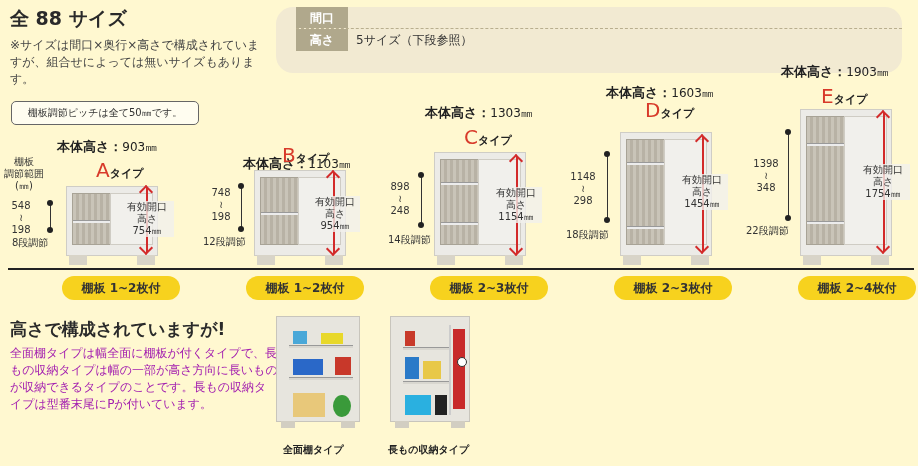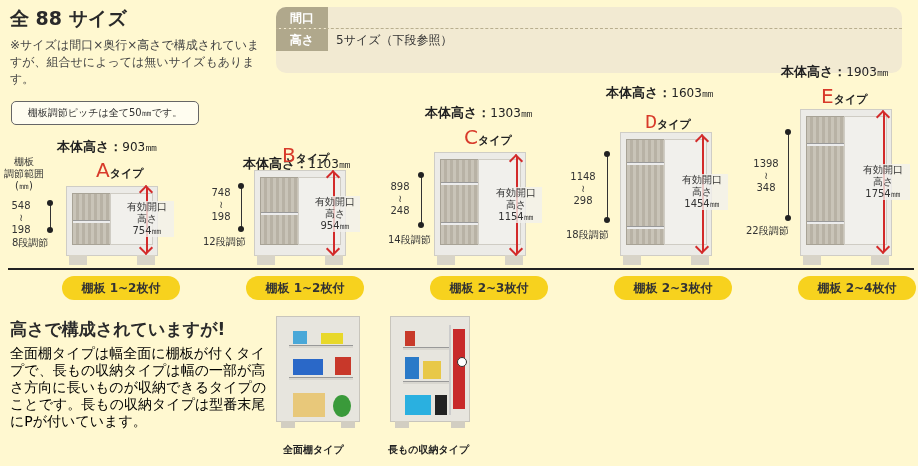--- a/index.html
+++ b/index.html
@@ -17,21 +17,21 @@
   .note {
     left: 10px; top: 37px; width: 255px; font-size: 12px; line-height: 17px; color: #444;
   }
   .pitch {
     left: 11px; top: 101px; width: 188px; height: 24px;
     border: 1px solid #666; border-radius: 5px; background: #fffdf0;
     font-size: 10px; text-align: center; line-height: 22px; color: #333;
   }
   .spec {
     left: 276px; top: 7px; width: 626px; height: 66px;
-    background: #f2ead2; border-radius: 10px; overflow: hidden;
+    background: #f2ead2; border-radius: 17px; overflow: hidden; padding-left: 20px;
   }
   .spec-row { display: flex; height: 22px; border-bottom: 1px dashed #b8ae8e; }
   .spec-row:last-child { border-bottom: none; }
   .spec-key {
     width: 52px; background: #b0a88c; color: #fff; font-size: 12px; font-weight: bold;
     text-align: center; line-height: 22px;
   }
   .spec-val { padding-left: 8px; font-size: 12px; line-height: 22px; color: #333; }
 
   .floor { left: 8px; top: 268px; width: 906px; height: 2px; background: #222; }
@@ -74,21 +74,21 @@
   .bracket::before { top: -3px; }
   .bracket::after { bottom: -3px; }
   .steps { font-size: 10px; color: #333; white-space: nowrap; }
 
   .pill {
     height: 24px; border-radius: 12px; background: #f7d21e;
     font-size: 12px; font-weight: bold; text-align: center; line-height: 24px; color: #333;
   }
 
   .sec-title { left: 10px; top: 318px; font-size: 17px; font-weight: bold; color: #2a2a2a; }
-  .sec-body { left: 10px; top: 345px; width: 268px; font-size: 14px; line-height: 17px; color: #000000; }
+  .sec-body { left: 10px; top: 345px; width: 268px; font-size: 12px; line-height: 17px; color: #a21caf; }
 
   .photo { background: #e7e5de; border: 1px solid #c8c5bc; }
   .photo .p-shelf { position: absolute; height: 3px; background: #d9d7d0; border-top: 1px solid #999; }
   .photo .leg { position: absolute; bottom: -7px; width: 14px; height: 7px; background: #d2cec2; }
   .cap { font-size: 10px; font-weight: bold; color: #222; white-space: nowrap; }
   .blk { position: absolute; }
 </style>
 </head>
 <body>
 
@@ -198,21 +198,21 @@
   <div>≀</div>
   <div>248</div>
 </div>
 <div class="abs bracket" style="left:421px;top:175px;height:50px;"></div>
 <div class="abs steps" style="left:388px;top:233px;">14段調節</div>
 <div class="abs pill" style="left:430px;top:276px;width:118px;">棚板 2~3枚付</div>
 
 <div class="abs hgt" style="left:606px;top:84px;">
   <span>本体高さ：</span><span class="num">1603㎜</span>
 </div>
-<div class="abs typ" style="left:645px;top:111px;font-family:Liberation Mono, monospace;">
+<div class="abs typ" style="left:645px;top:98px;">
   <span class="letter">D</span><span>タイプ</span>
 </div>
 <div class="abs shed" style="left:620px;top:132px;width:92px;height:124px;">
   <div class="inner">
     <div class="shelf" style="top:22px;"></div>
     <div class="shelf" style="top:86px;"></div>
   </div>
   <div class="door"></div>
   <div class="leg" style="left:2px;"></div>
   <div class="leg" style="right:2px;"></div>

